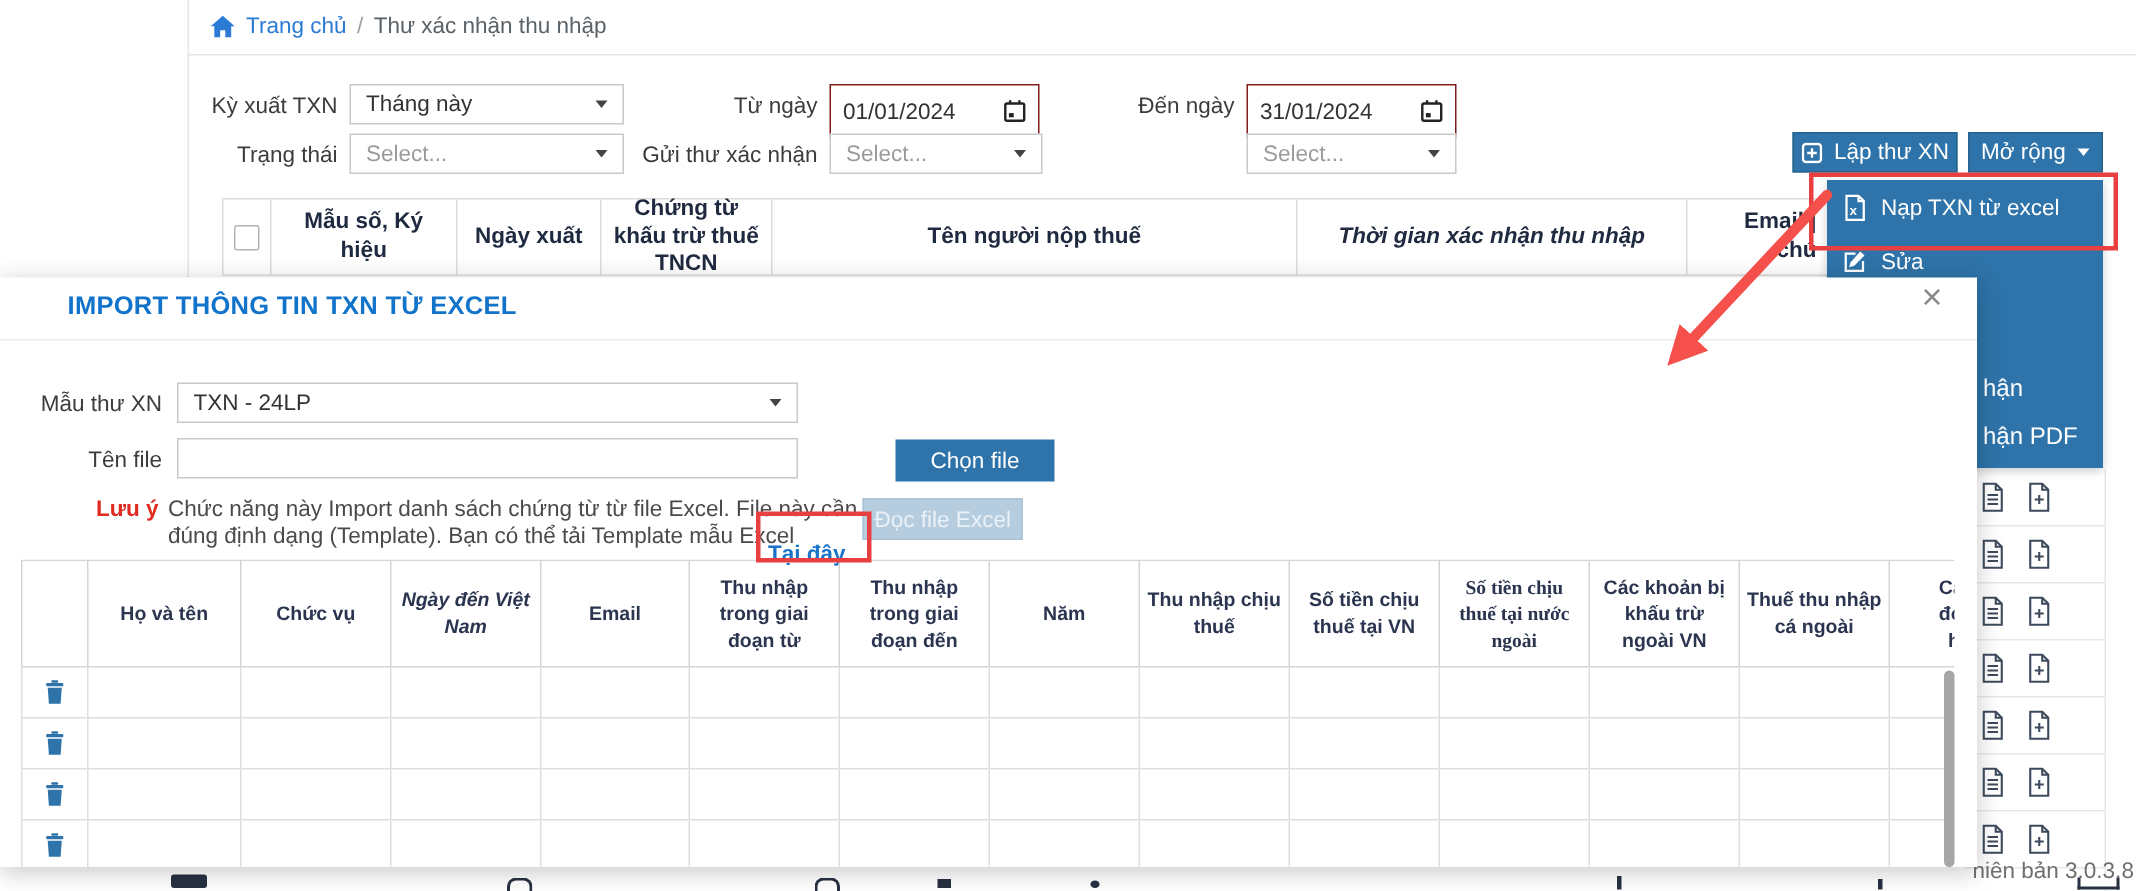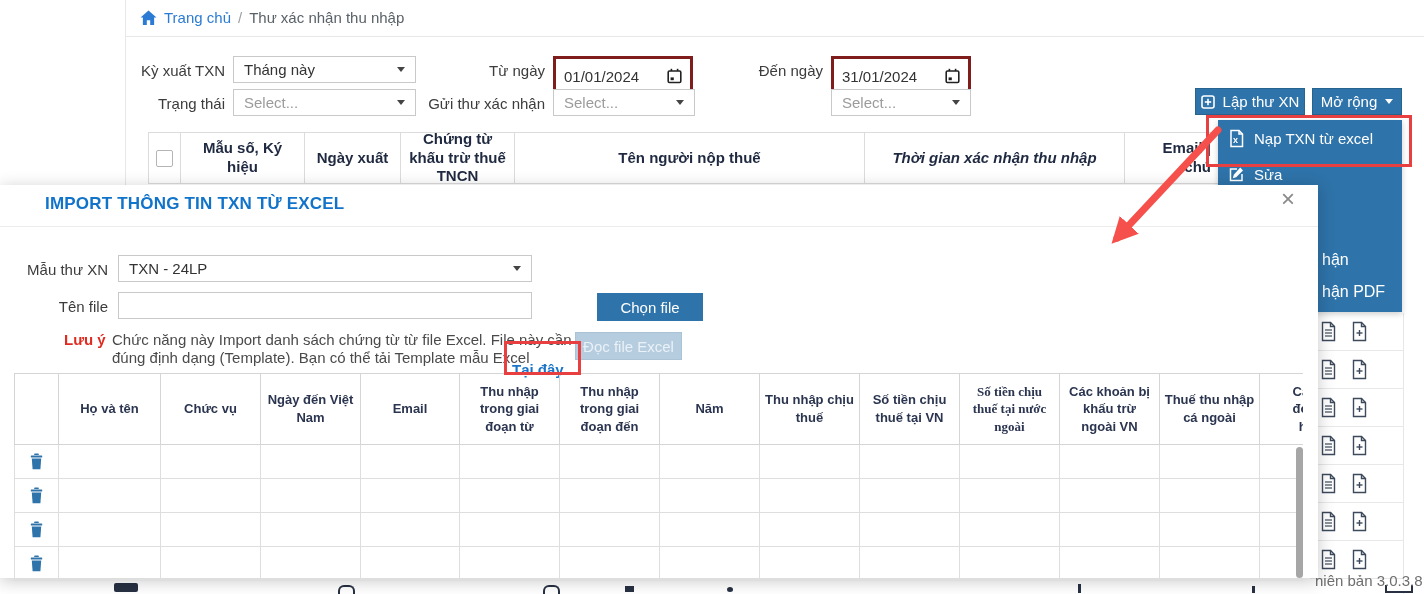--- a/index.html
+++ b/index.html
@@ -4,21 +4,21 @@
 <style>
   html,body{margin:0;padding:0;background:#fff;font-family:"Liberation Sans",sans-serif;}
   .screen{position:relative;width:1424px;height:594px;background:#fff;overflow:hidden;}
   .abs{position:absolute;box-sizing:border-box;}
   .lab{font-size:15px;color:#3c3c3c;text-align:right;line-height:18px;}
   .sel{height:27px;border:1px solid #c9c9c9;background:#fff;display:flex;align-items:center;padding:0 10px;font-size:15px;color:#333;}
   .sel .grow{flex:1;}
   .car{width:0;height:0;border-left:4px solid transparent;border-right:4px solid transparent;border-top:5px solid #444;}
   .car-w{width:0;height:0;border-left:4px solid transparent;border-right:4px solid transparent;border-top:5px solid #fff;margin-left:8px;}
   .ph{color:#9b9b9b;}
-  .dt{height:27px;border:3px solid #7f1d1d;background:#fff;display:flex;align-items:center;padding:17px 8px;font-size:15px;color:#333;}
+  .dt{height:27px;border:1px solid #7f1d1d;background:#fff;display:flex;align-items:center;padding:17px 8px;font-size:15px;color:#333;}
   .btn{display:flex;align-items:center;justify-content:center;background:#2e73a9;color:#fff;font-size:15px;border:1px solid #26648f;cursor:pointer;}
   .crumb{display:flex;align-items:center;gap:7px;font-size:15px;}
   .crumb .link{color:#2b7bd4;}
   .crumb .sep{color:#9aa0a6;}
   .crumb .cur{color:#5a6268;}
   .hline{background:#e7e7e7;height:1px;}
   .vline{background:#e7e7e7;width:1px;}
   
   .bgh{display:flex;position:absolute;left:148px;top:132px;height:50px;border-top:1px solid #dcdcdc;border-bottom:1px solid #dcdcdc;background:#fff;z-index:1;}
   .bgc{border-left:1px solid #dcdcdc;display:flex;align-items:center;justify-content:center;text-align:center;font-weight:700;color:#1f2940;font-size:15px;line-height:1.25;padding:2px 6px;box-sizing:border-box;}
@@ -38,21 +38,21 @@
   .note-red{position:absolute;font-size:15px;font-weight:700;color:#e02b20;}
   .note-tx{position:absolute;font-size:15px;color:#4a4a4a;line-height:18px;}
   .linkblue{color:#1a75c8;font-weight:700;cursor:pointer;}
   .btn-dis{display:flex;align-items:center;justify-content:center;background:#b6cddf;color:#eaf1f7;font-size:15px;border:1px solid #aac3d6;}
   
   .mtable{position:absolute;left:14px;top:188px;width:1289px;overflow:hidden;}
   .mth{display:flex;height:70px;border-top:1px solid #d5d5d5;border-bottom:1px solid #d5d5d5;}
   .mthc{border-left:1px solid #d5d5d5;display:flex;flex-direction:column;align-items:center;justify-content:center;text-align:center;font-size:13px;font-weight:700;color:#2b3550;line-height:1.35;padding:2px 4px;box-sizing:border-box;flex:none;}
   .mrow{display:flex;height:33px;border-bottom:1px solid #dedede;}
   .mcell{border-left:1px solid #dedede;box-sizing:border-box;flex:none;display:flex;align-items:center;justify-content:center;}
-  .c0{width:44px;}.c1{width:102px;}.c2{width:100px;}.c3{width:100px;}.c4{width:99px;}
+  .c0{width:44px;}.c1{width:102px;}.c2{width:100px;}.c3{width:100px;font-style:italic;}.c4{width:99px;}
   .c5{width:100px;}.c6{width:100px;}.c7{width:100px;}.c8{width:100px;}.c9{width:100px;}
   .c10{width:100px;font-family:Liberation Serif, serif;}.c11{width:100px;}.c12{width:100px;}.c13{width:90px;}
   .sbar{position:absolute;left:1296px;top:262px;width:7px;height:131px;background:#a6a6a6;border-radius:4px;}
   
   .hl{position:absolute;border:3px solid #e84040;z-index:25;background:transparent;}
   .frag{position:absolute;background:#273142;z-index:2;}
   .ver{position:absolute;font-size:15px;color:#6f6f6f;z-index:3;}
 </style>
 </head>
 <body>

